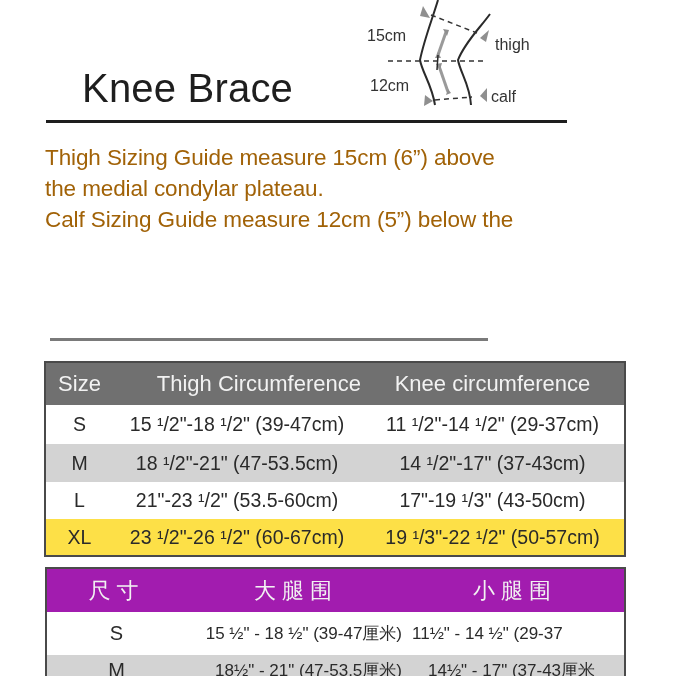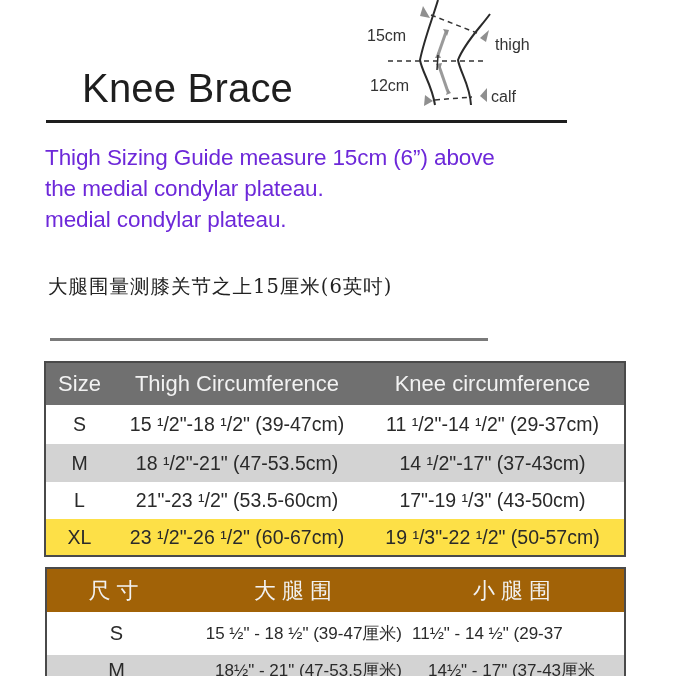--- a/index.html
+++ b/index.html
@@ -1,36 +1,36 @@
 <!DOCTYPE html>
 <html><head>
 <meta charset="utf-8">
 <style>
   html, body { margin:0; padding:0; background:#ffffff; }
   body { width:676px; height:676px; position:relative; overflow:hidden; font-family:"Liberation Sans", sans-serif; color:#222; }
   .abs { position:absolute; }
   .title { left:46px; top:66px; font-size:40px; color:#1e1e1e; letter-spacing:0.2px;margin-left:36px; }
   .rule1 { left:46px; top:120px; width:521px; height:3px; background:#1e1e1e; }
-  .para { left:45px; top:142px; font-size:22.5px; line-height:31px; color:#6d28d9; letter-spacing:-0.1px; }
+  .para { left:45px; top:142px; font-size:22.5px; line-height:31px; color:#a16207; letter-spacing:-0.1px; }
   .cn { left:48px; top:272px; font-family:"DejaVu Serif", serif; font-size:19.5px; line-height:29px; color:#222; letter-spacing:1px; }
   .rule2 { left:50px; top:338px; width:438px; height:3px; background:#7a7a7a; }
   .diagram { left:340px; top:0px; width:220px; height:96px; }
   .diagram-label { position:absolute; font-size:16px; color:#333; }
 
   table.size-table { position:absolute; border-collapse:collapse; border:2px solid #4a4a4a; table-layout:fixed; }
   table.size-table td, table.size-table th { padding:0; text-align:center; white-space:nowrap;margin-left:32px; }
   .t1 { left:44px; top:361px; width:580px; }
   .t1 th { background:#707070; color:#f2f2f2; font-weight:normal; font-size:22px; height:42px; }
   .t1 td { font-size:19.5px; color:#2a2a2a; }
   .t1 tr.r0 td { height:39px; background:#ffffff; }
   .t1 tr.r1 td { height:38px; background:#d3d3d3; }
   .t1 tr.r2 td { height:37px; background:#ffffff; }
   .t1 tr.r3 td { height:36px; background:#fde047; }
   .t2 { left:45px; top:567px; width:579px; }
-  .t2 th { background:#a16207; color:#f2f2f2; font-weight:normal; font-family:"DejaVu Serif", serif; font-size:22px; height:43px; letter-spacing:6px; }
+  .t2 th { background:#a21caf; color:#f2f2f2; font-weight:normal; font-family:"DejaVu Serif", serif; font-size:22px; height:43px; letter-spacing:6px; }
   .t2 td { font-size:17px; color:#2a2a2a; }
   .t2 td.size { font-size:20px; }
   .t2 tr.r0 td { height:43px; background:#ffffff; }
   .t2 tr.r1 td { height:30px; background:#d3d3d3; }
 </style>
 </head>
 <body>
 
 <div class="abs title">Knee Brace</div>
 <div class="abs rule1"></div>
@@ -64,39 +64,38 @@
   </svg>
   <span class="diagram-label" style="left:27px;top:27px;">15cm</span>
   <span class="diagram-label" style="left:30px;top:77px;">12cm</span>
   <span class="diagram-label" style="left:155px;top:36px;">thigh</span>
   <span class="diagram-label" style="left:151px;top:88px;">calf</span>
 </div>
 
 <div class="abs para">
   <div>Thigh Sizing Guide measure 15cm (6”) above</div>
   <div>the medial condylar plateau.</div>
-  <div>medial condylar plateau.</div>
+  <div>Calf Sizing Guide measure 12cm (5”) below the</div>
 </div>
 
 <div class="abs cn">
-  <div>大腿围量测膝关节之上15厘米(6英吋)</div>
 </div>
 
 <div class="abs rule2"></div>
 
 <table class="size-table t1">
   <colgroup>
       <col style="width:68px">
       <col style="width:248px">
       <col style="width:264px">
     </colgroup>
   <tbody>
       <tr>
     <th>Size</th>
-    <th style="text-align:center;">Thigh Circumference</th>
+    <th style="text-align:right;">Thigh Circumference</th>
     <th>Knee circumference</th>
   </tr>
   <tr class="r0">
     <td>S</td>
     <td>15 ¹/2"-18 ¹/2" (39-47cm)</td>
     <td>11 ¹/2"-14 ¹/2" (29-37cm)</td>
   </tr>
   <tr class="r1">
     <td>M</td>
     <td>18 ¹/2"-21" (47-53.5cm)</td>

